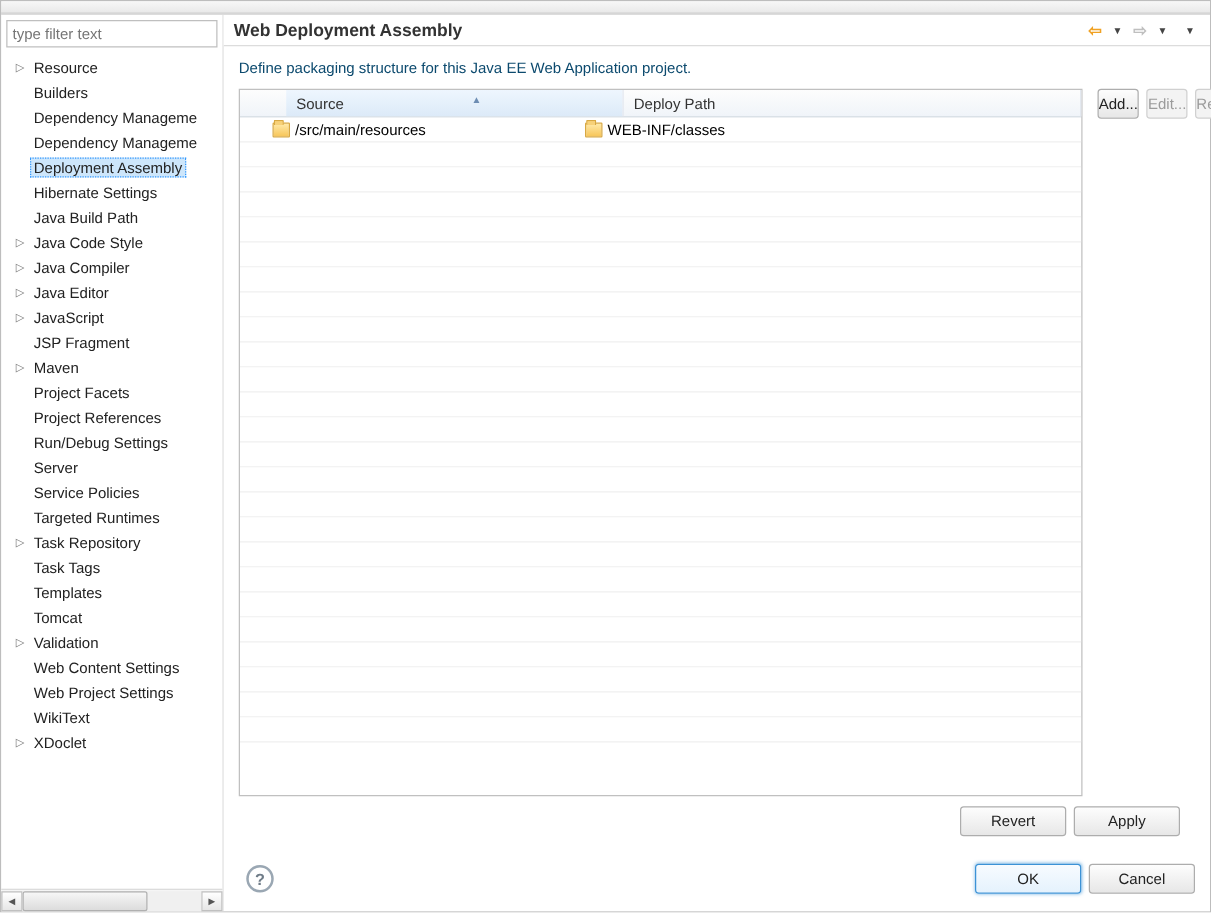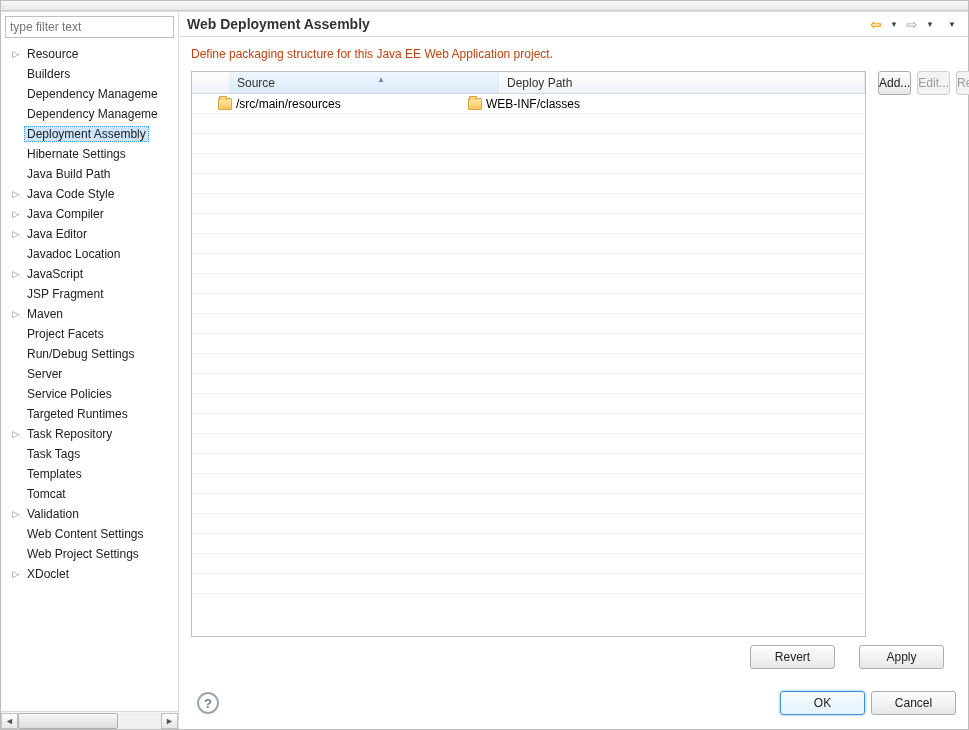--- a/index.html
+++ b/index.html
@@ -70,21 +70,21 @@
     width:16px; height:16px; display:inline-flex; align-items:center; justify-content:center;
     font-size:13px; font-weight:bold;
   }
   .nav-arrows .back { color:#f0a224; }
   .nav-arrows .fwd  { color:#bfbfbf; }
   .nav-arrows .dd   { font-size:8px; color:#444; }
 
   .content-main {
     flex:1; display:flex; flex-direction:column; padding:10px 12px; min-height:0;
   }
-  .description { color:#c2410c; margin-bottom:10px; }
+  .description { color:#0c4a6e; margin-bottom:10px; }
 
   .table-row { flex:1; display:flex; min-height:0; }
   .table-wrap {
     flex:1; border:1px solid #c0c0c0; background:#fff;
     display:flex; flex-direction:column; min-height:0;
   }
   .thead { display:flex; background:linear-gradient(#fdfdfd,#f0f4f9); border-bottom:1px solid #d0d7e0; height:22px;padding-left:37px; }
   .th {
     display:flex; align-items:center; padding:0 8px; color:#333;
     border-right:1px solid #e3e8ef; position:relative;
@@ -114,21 +114,21 @@
     width:90px; display:flex; flex-direction:row; gap:6px; padding-left:12px;
   }
   .btn {
     height:24px; border:1px solid #adadad; background:linear-gradient(#fdfdfd,#e7e7e7);
     border-radius:3px; display:flex; align-items:center; justify-content:center;
     color:#222; cursor:pointer;
   }
   .btn.disabled { color:#9b9b9b; background:#f3f3f3; border-color:#d0d0d0; cursor:default; }
 
   .footer-row1 {
-    display:flex; justify-content:flex-end; gap:24px; padding:8px 12px 4px;
+    display:flex; justify-content:flex-end; gap:6px; padding:8px 12px 4px;
   }
   .footer-row2 {
     display:flex; justify-content:space-between; align-items:center;
     padding:8px 12px 14px;
   }
   .help-icon {
     width:22px; height:22px; border:2px solid #9aa7b3; border-radius:50%;
     display:flex; align-items:center; justify-content:center; color:#6f7c88;
     font-weight:bold; font-size:13px; margin-left:6px;
   }
@@ -185,41 +185,41 @@
           </div>
           <div class="tree-item">
             <span class="expander">▷</span>
             <span class="label">Java Compiler</span>
           </div>
           <div class="tree-item">
             <span class="expander">▷</span>
             <span class="label">Java Editor</span>
           </div>
           <div class="tree-item">
-            <span class="spacer"></span>
-            <span class="label">Javadoc Location</span>
-          </div>
-          <div class="tree-item">
             <span class="expander">▷</span>
             <span class="label">JavaScript</span>
           </div>
           <div class="tree-item">
             <span class="spacer"></span>
             <span class="label">JSP Fragment</span>
           </div>
           <div class="tree-item">
             <span class="expander">▷</span>
             <span class="label">Maven</span>
           </div>
           <div class="tree-item">
             <span class="spacer"></span>
             <span class="label">Project Facets</span>
           </div>
           <div class="tree-item">
             <span class="spacer"></span>
+            <span class="label">Project References</span>
+          </div>
+          <div class="tree-item">
+            <span class="spacer"></span>
             <span class="label">Run/Debug Settings</span>
           </div>
           <div class="tree-item">
             <span class="spacer"></span>
             <span class="label">Server</span>
           </div>
           <div class="tree-item">
             <span class="spacer"></span>
             <span class="label">Service Policies</span>
           </div>
@@ -247,20 +247,24 @@
             <span class="expander">▷</span>
             <span class="label">Validation</span>
           </div>
           <div class="tree-item">
             <span class="spacer"></span>
             <span class="label">Web Content Settings</span>
           </div>
           <div class="tree-item">
             <span class="spacer"></span>
             <span class="label">Web Project Settings</span>
+          </div>
+          <div class="tree-item">
+            <span class="spacer"></span>
+            <span class="label">WikiText</span>
           </div>
           <div class="tree-item">
             <span class="expander">▷</span>
             <span class="label">XDoclet</span>
           </div>
         </div>
       <div class="sidebar-scroll">
         <span class="arrow-btn">◄</span>
         <span class="track">
           <span class="thumb"></span>

